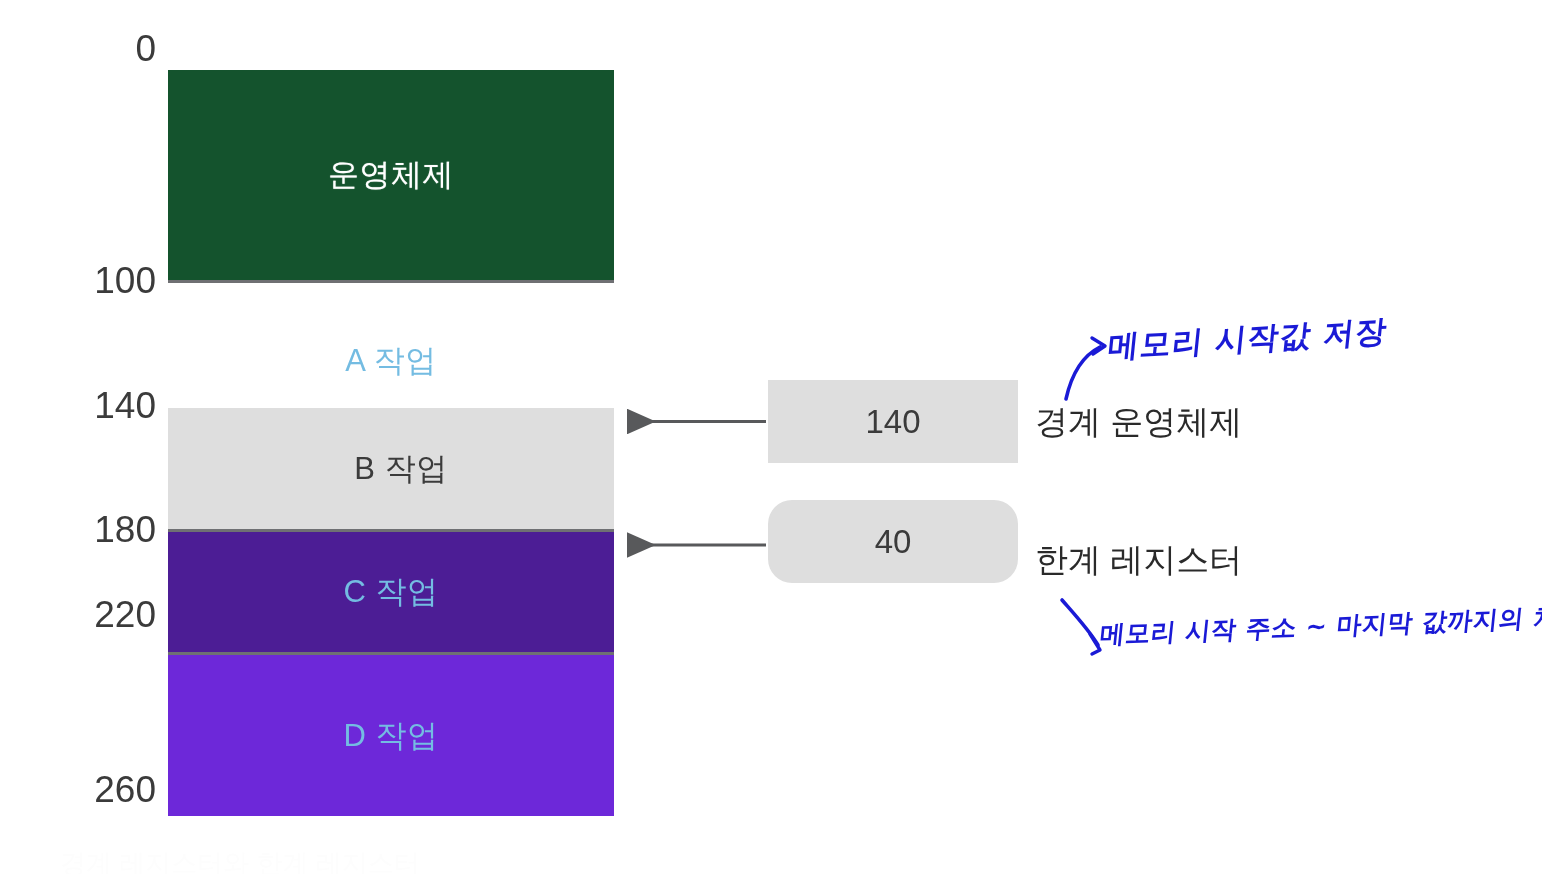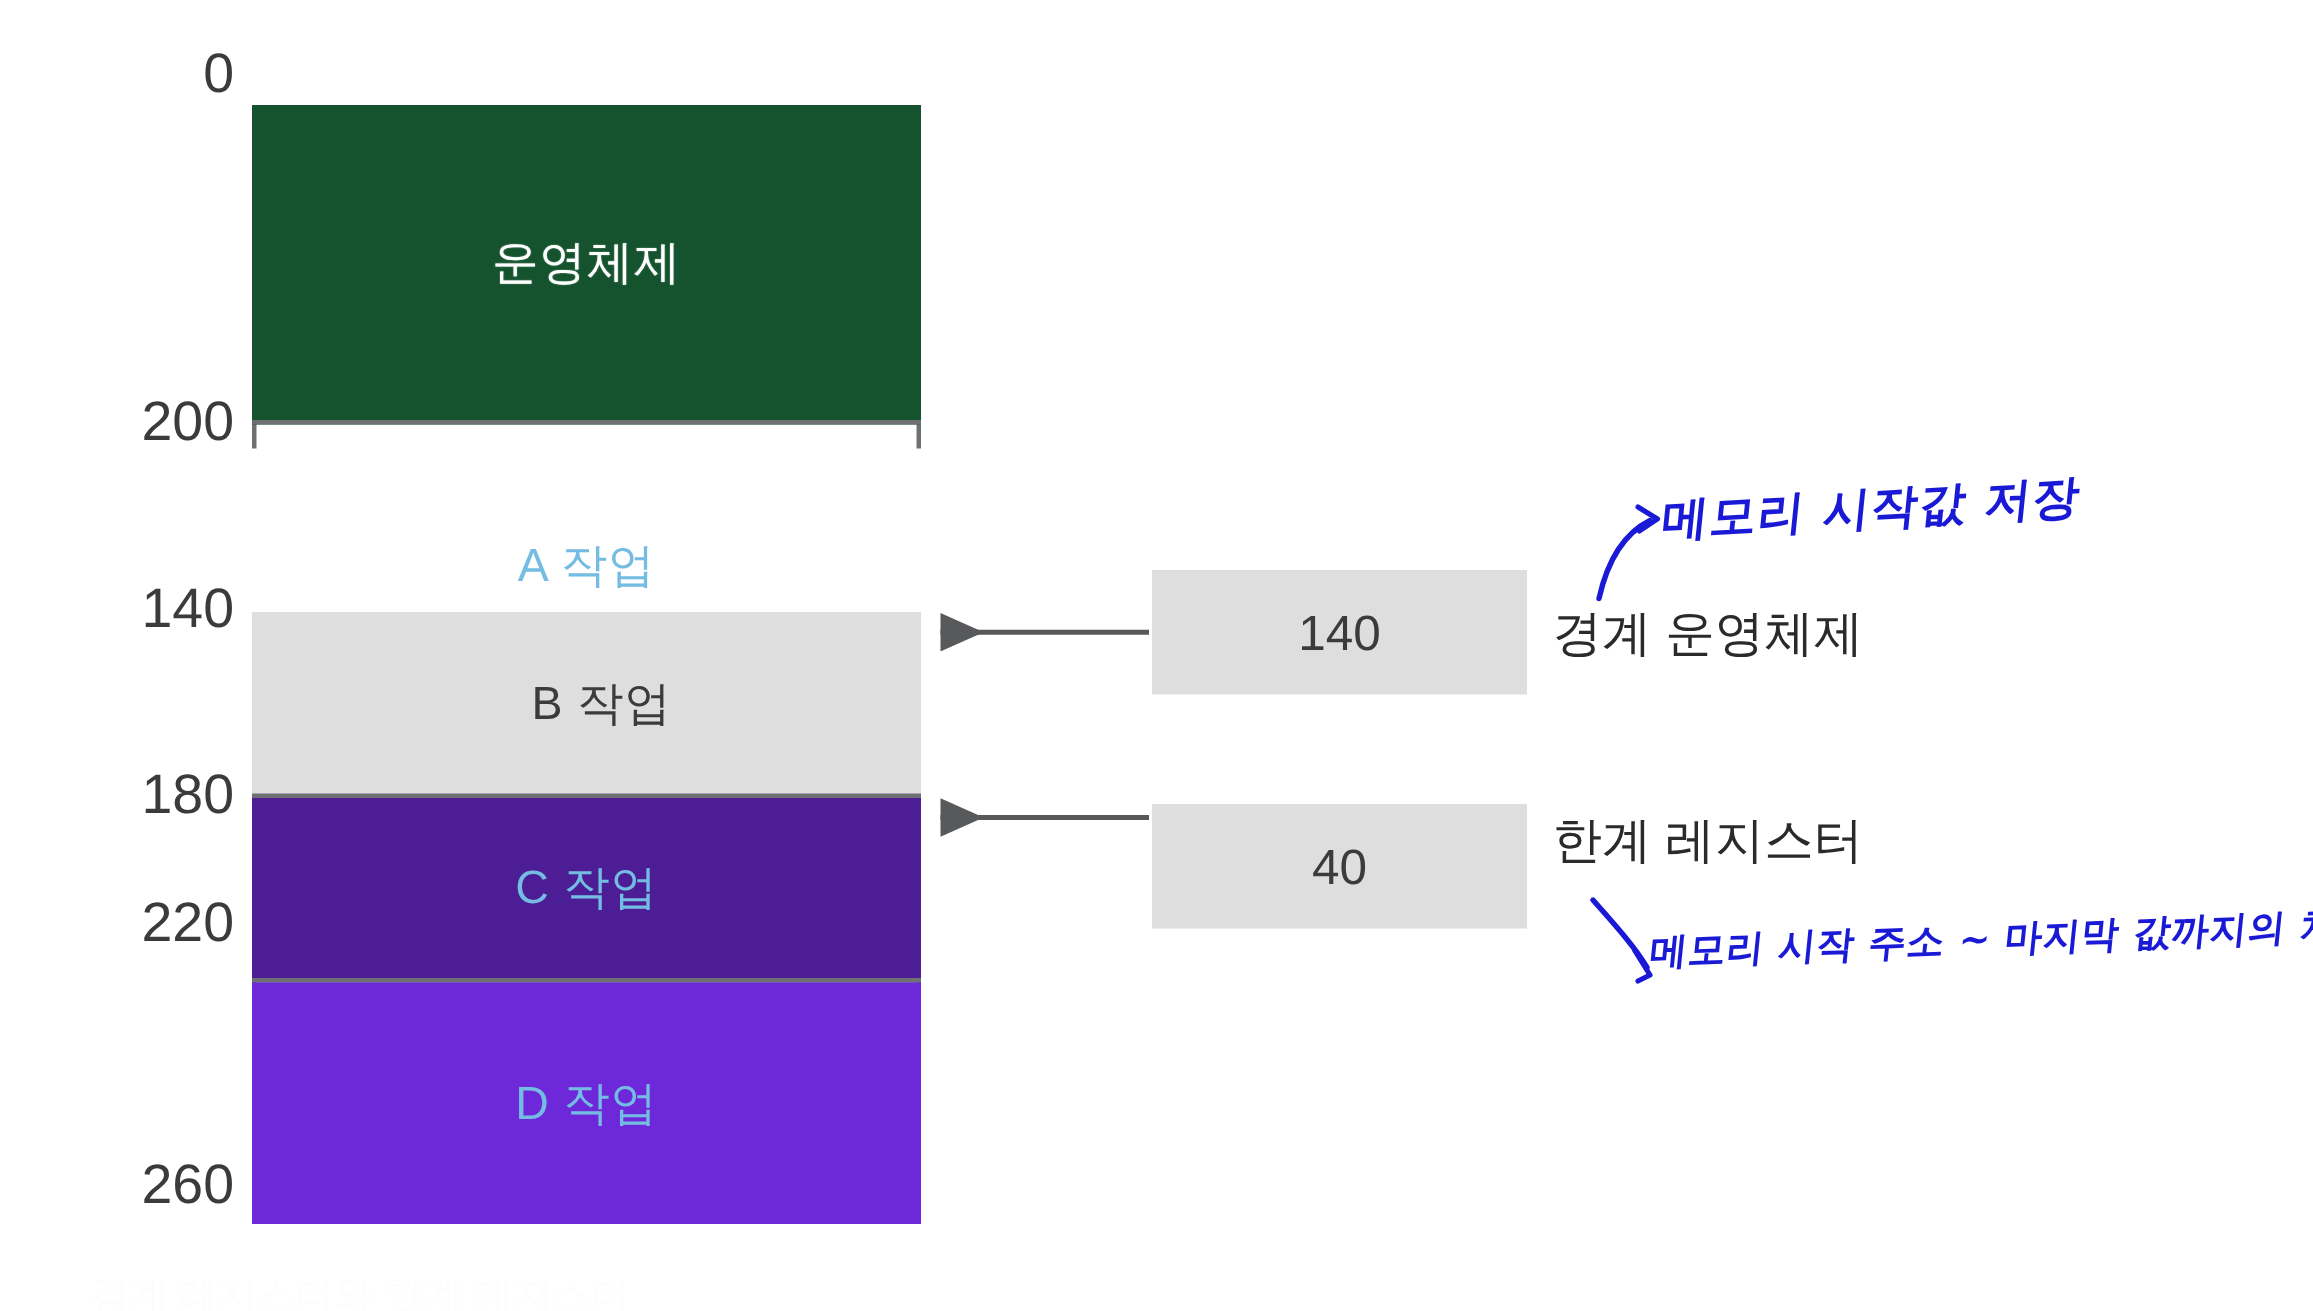--- a/index.html
+++ b/index.html
@@ -55,21 +55,21 @@
     height: 213px;
     background: #14532d;
     border-bottom: 3px solid #6f7073;
   }
   .blk-os .mem-label {
     color: #ffffff;
     text-shadow: 0 0 1px rgba(255,255,255,0.6);
   }
 
   .blk-a {
-    top: 299px;
+    top: 283px;
     height: 158px;
     background: #ffffff;
     border-bottom: 3px solid #6f7073;
   }
   .blk-a .mem-label { color: #74bce2; }
 
   .blk-b {
     top: 408px;
     height: 124px;
     background: #dedede;
@@ -111,21 +111,21 @@
     width: 250px;
     height: 83px;
     background: #dedede;
     display: flex;
     align-items: center;
     justify-content: center;
     font-size: 33px;
     color: #3b3b3b;
   }
   .reg-box-boundary { top: 380px; }
-  .reg-box-limit    { top: 536px; }
+  .reg-box-limit    { top: 500px; border-radius: 24px; }
 
   .reg-name {
     position: absolute;
     left: 1035px;
     font-size: 33px;
     color: #2a2a2a;
     white-space: nowrap;
   }
   .reg-name-boundary { top: 400px; }
   .reg-name-limit    { top: 538px; }
@@ -194,21 +194,21 @@
 
   <div class="mem-block blk-c">
     <span class="mem-label">C 작업</span>
   </div>
 
   <div class="mem-block blk-d">
     <span class="mem-label">D 작업</span>
   </div>
 
   <div class="addr-tick" style="top:30px;">0</div>
-  <div class="addr-tick" style="top:262px;">200</div>
+  <div class="addr-tick" style="top:262px;">100</div>
   <div class="addr-tick" style="top:387px;">140</div>
   <div class="addr-tick" style="top:511px;">180</div>
   <div class="addr-tick" style="top:596px;">220</div>
   <div class="addr-tick" style="top:771px;">260</div>
 
   <svg id="connectors" viewBox="0 0 1542 874">
     <defs>
       <marker id="arrowLeft" markerWidth="10" markerHeight="8" refX="9" refY="4" orient="auto" markerUnits="strokeWidth">
         <path d="M9,0 L9,8 L0,4 z" fill="#58595b"></path>
       </marker>

